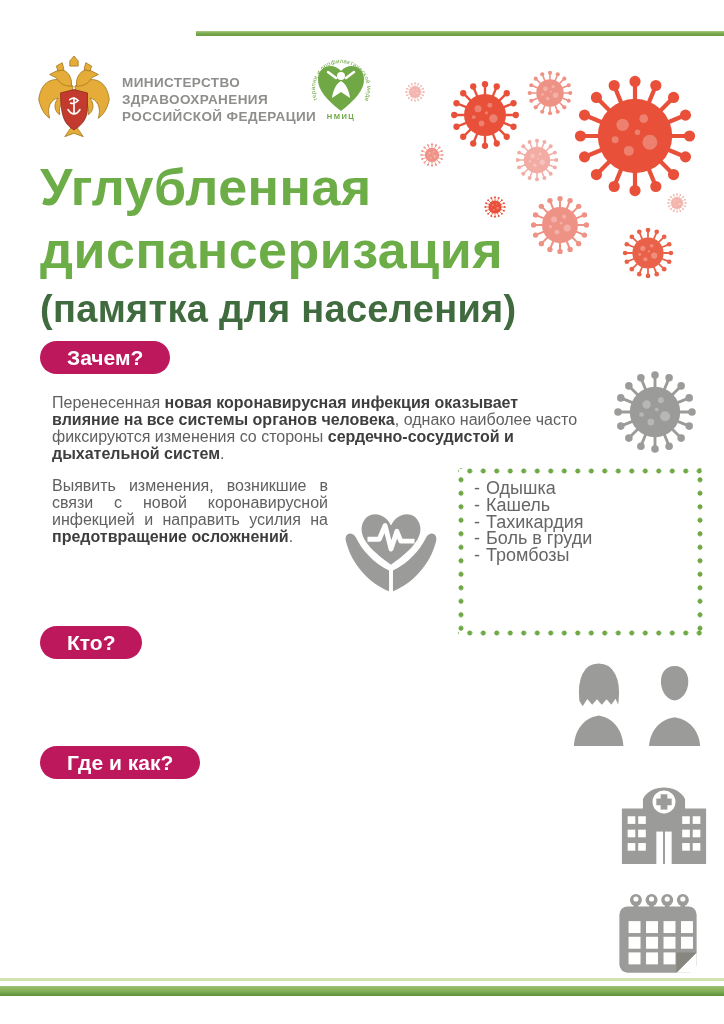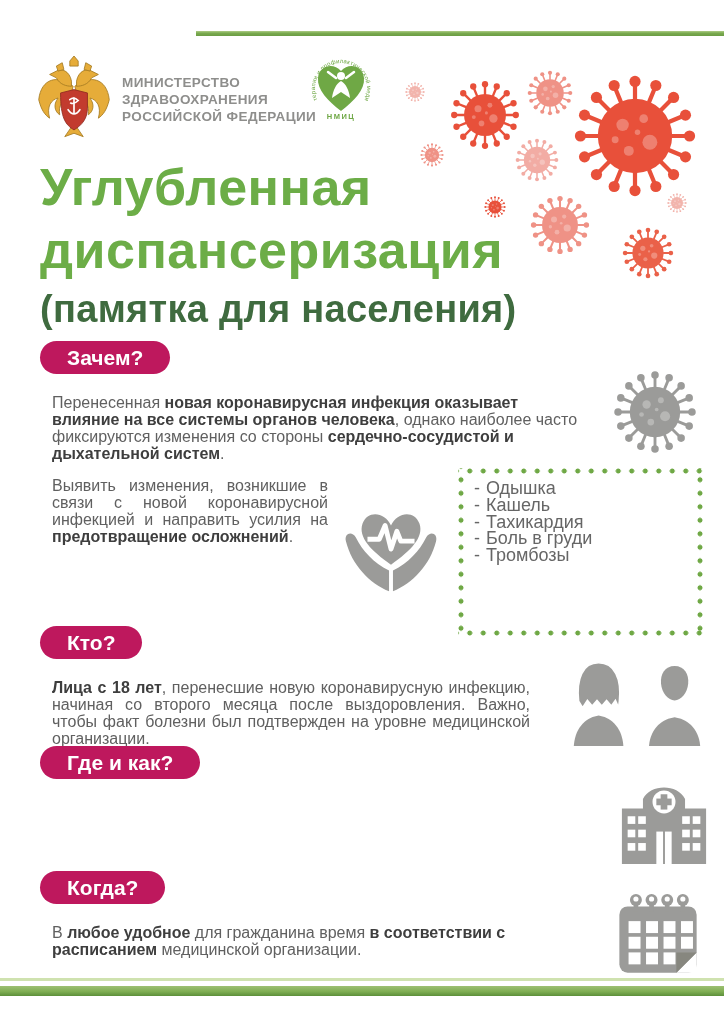--- a/index.html
+++ b/index.html
@@ -202,21 +202,20 @@
   <div class="dotted-box">
     <div class="comp-item"><span class="dash">-</span><span>Одышка</span></div>
     <div class="comp-item"><span class="dash">-</span><span>Кашель</span></div>
     <div class="comp-item"><span class="dash">-</span><span>Тахикардия</span></div>
     <div class="comp-item"><span class="dash">-</span><span>Боль в груди</span></div>
     <div class="comp-item"><span class="dash">-</span><span>Тромбозы</span></div>
   </div>
 
   <div class="sec" style="top:626px;width:502px">
     <div class="pill">Кто?</div>
-    <p class="body-text justify"><span class="b">Лица с 18 лет</span><span>, перенесшие новую коронавирусную инфекцию, начиная со второго месяца после выздоровления. Важно, чтобы факт болезни был подтвержден на уровне медицинской организации.</span></p>
   </div>
 
   <svg class="abs" style="left:552px;top:658px;width:170px;height:88px" viewBox="0 0 170 110" fill="#9B9B99">
     <path d="M6 110 C8 84 24 74 37 72 C50 74 66 84 68 110 Z"></path>
     <path d="M37 6 C17 6 9 26 12 54 L17 62 L23 53 L29 60 L35 53 L41 60 L47 53 L53 60 L58 53 L62 62 L63 54 C66 26 57 6 37 6 Z" stroke="#ffffff" stroke-width="2"></path>
     <path d="M100 110 C102 86 118 76 132 74 C146 76 162 86 164 110 Z"></path>
     <path d="M132 10 C120 10 114 20 115 32 C116 44 124 53 132 53 C140 53 148 44 149 32 C150 20 144 10 132 10 Z"></path>
   </svg>
 
   <div class="sec" style="top:746px;width:562px">
@@ -239,24 +238,20 @@
         <rect x="80" y="40" width="8" height="8"></rect>
       <rect x="69" y="54" width="8" height="8"></rect>
         <rect x="80" y="54" width="8" height="8"></rect>
       <rect x="69" y="68" width="8" height="8"></rect>
         <rect x="80" y="68" width="8" height="8"></rect>
       <rect x="42" y="56" width="7" height="34"></rect>
         <rect x="51" y="56" width="7" height="34"></rect>
     </g>
   </svg>
 
-  <div class="sec" style="top:871px;width:562px">
-    <div class="pill">Когда?</div>
-    <p class="body-text"><span>В </span><span class="b">любое удобное</span><span> для гражданина время </span><span class="b">в соответствии с расписанием</span><span> медицинской организации.</span></p>
-  </div>
 
   <svg class="abs" style="left:612px;top:888px;width:92px;height:92px" viewBox="0 0 100 100" fill="#9B9B99">
     <rect x="8" y="20" width="84" height="72" rx="9"></rect>
     <g>
       <rect x="23.5" y="13" width="5" height="13"></rect>
         <circle cx="26" cy="13" r="6.5"></circle>
         <circle cx="26" cy="12" r="2.8" fill="#ffffff"></circle>
       <rect x="40.5" y="13" width="5" height="13"></rect>
         <circle cx="43" cy="13" r="6.5"></circle>
         <circle cx="43" cy="12" r="2.8" fill="#ffffff"></circle>

